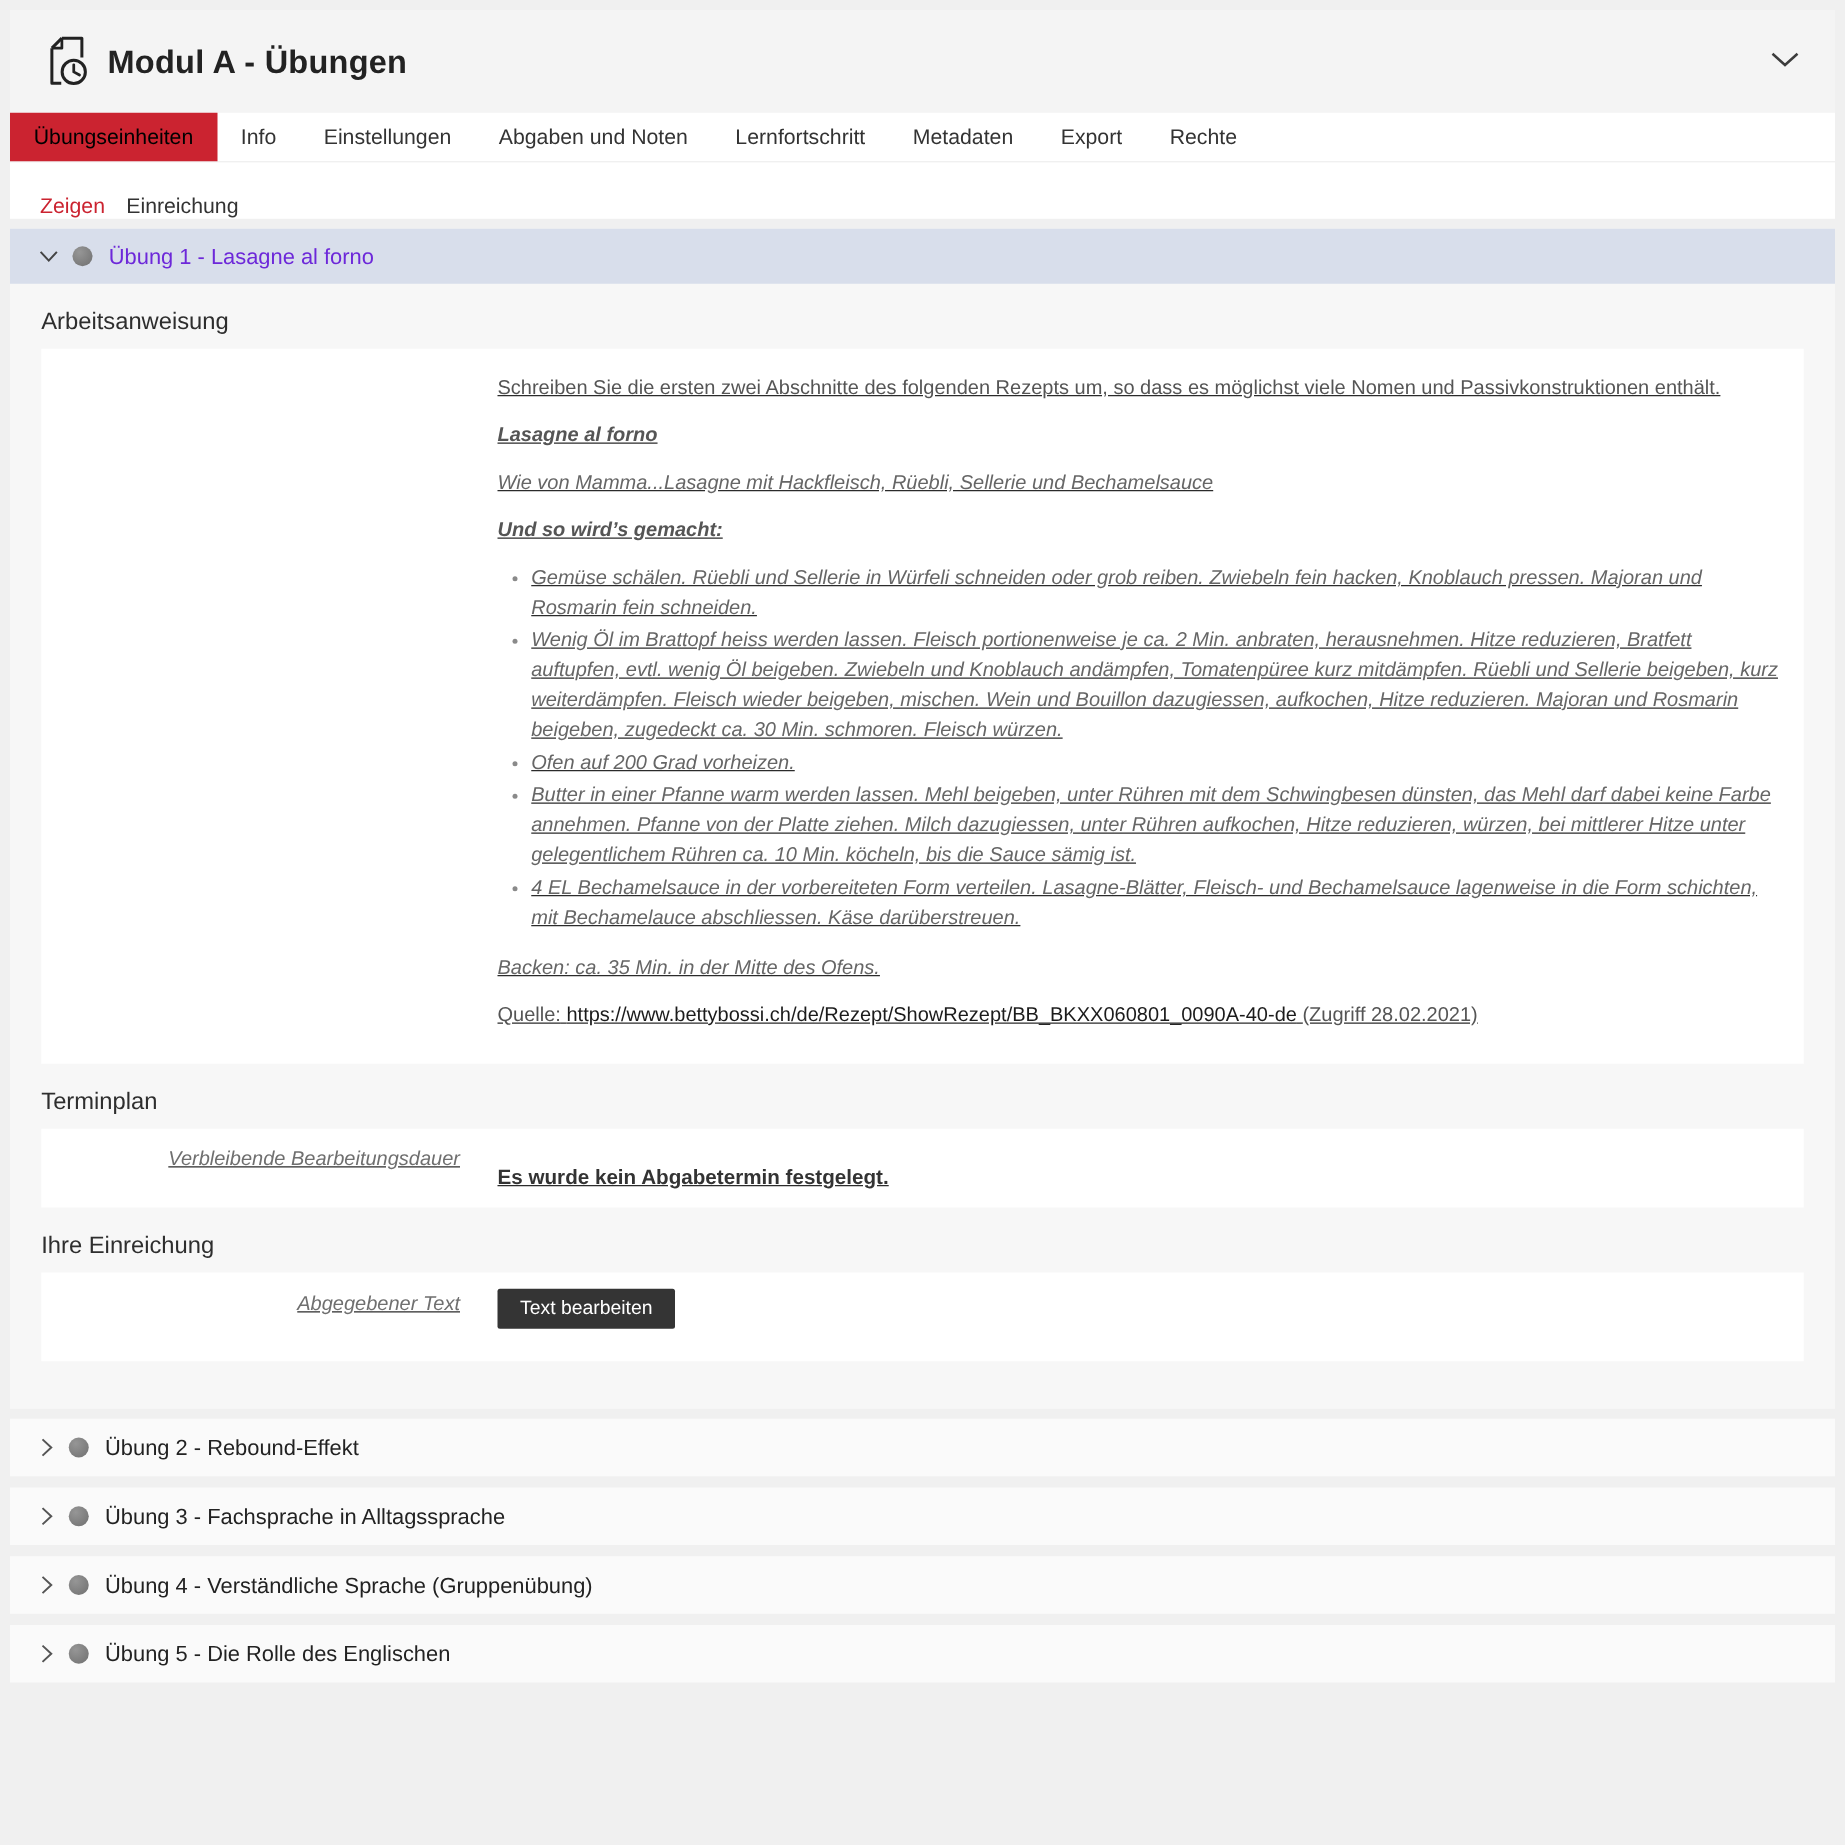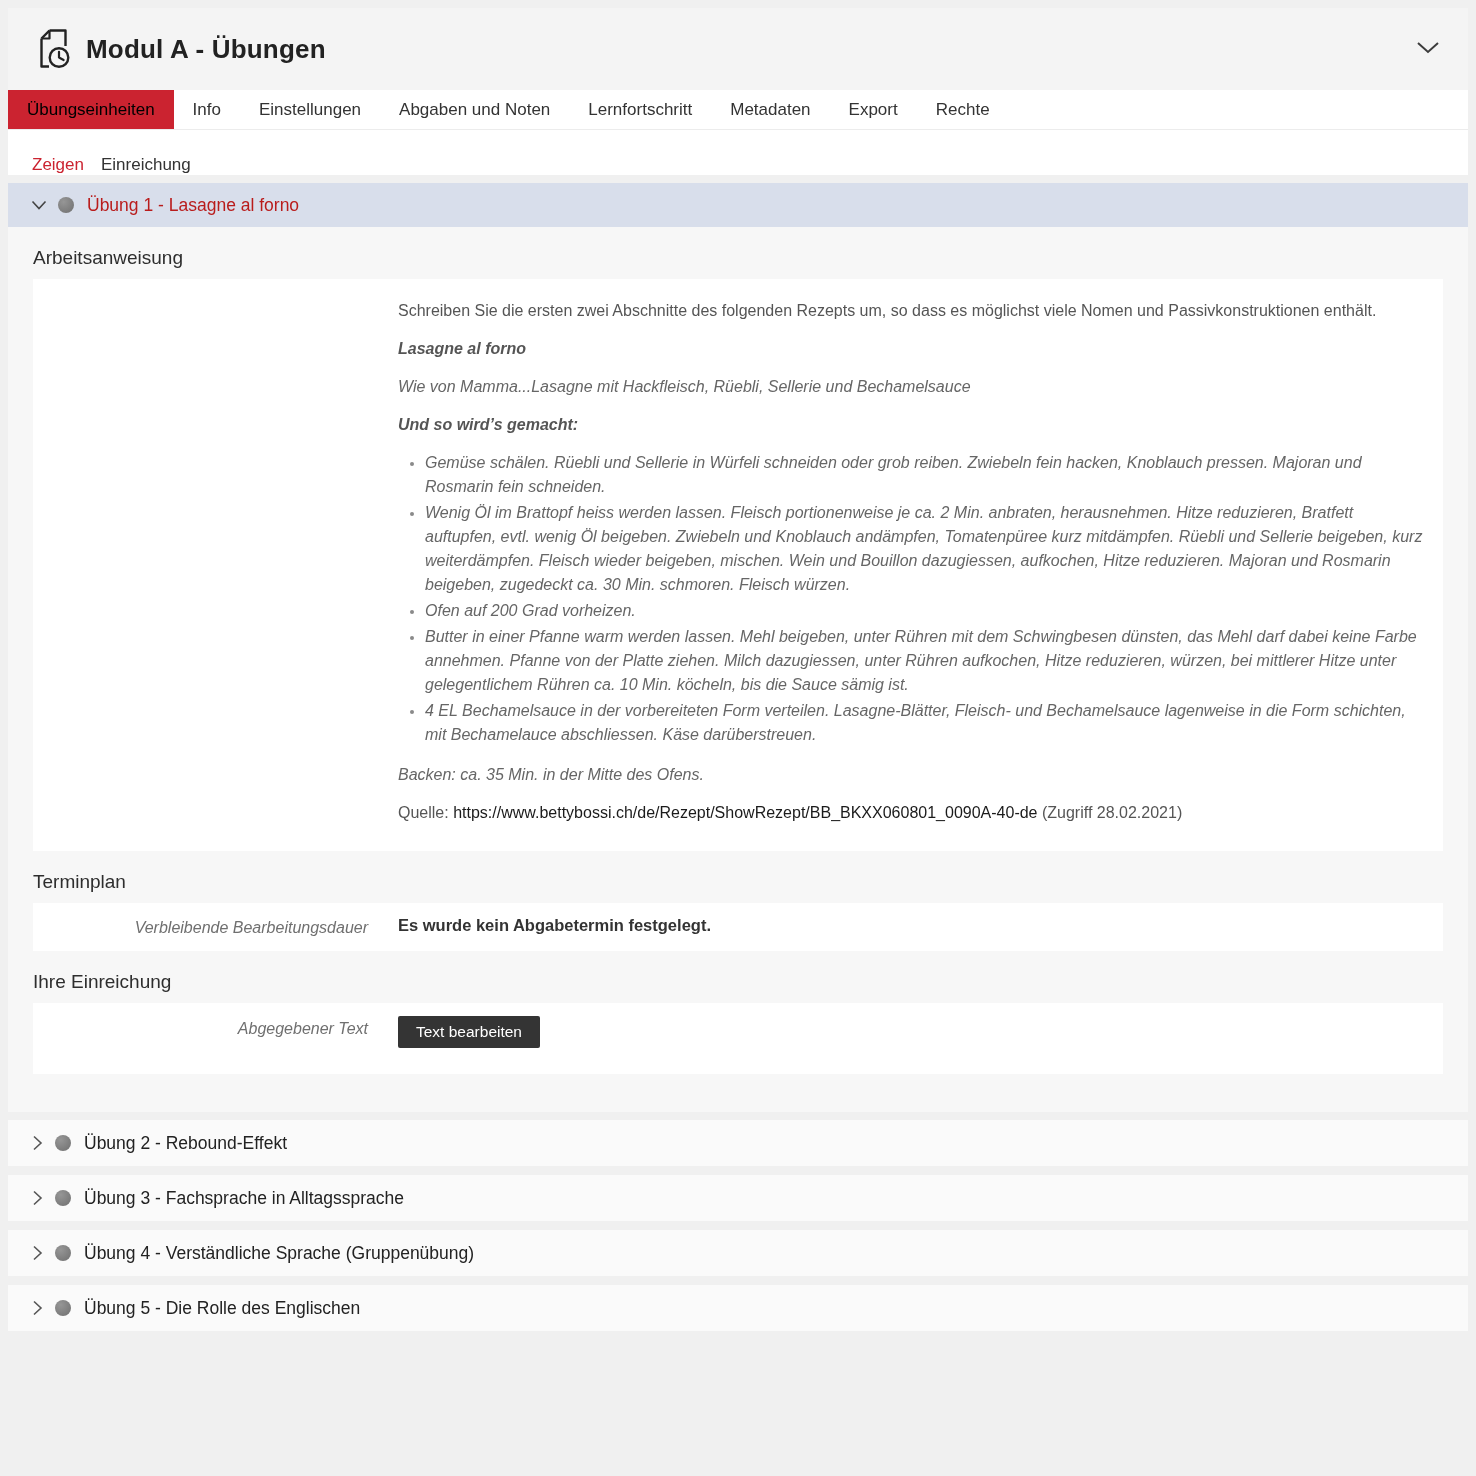--- a/index.html
+++ b/index.html
@@ -62,28 +62,28 @@
     display:flex;align-items:center;
     padding-left:23px;
     cursor:pointer;
   }
   .exercise-header .chev{margin-right:11px;display:flex;}
   .status-dot{
     width:16px;height:16px;border-radius:50%;
     background:radial-gradient(circle at 35% 30%, #969696, #6f6f6f);
     margin-right:13px;flex:0 0 auto;
   }
-  .exercise-title{font-size:17.5px;color:#b91c1c;}
+  .exercise-title{font-size:17.5px;color:#6d28d9;}
   .panel-inner{padding:0 25px;}
   .section-heading{
     font-size:19px;font-weight:400;color:#2e2e2e;
     margin:20px 0 10px 0;
   }
   .white-box{background:#fff;}
-  .form-row{display:flex;}
+  .form-row{display:flex;text-decoration:underline;}
   .label-col{
     width:365px;flex:0 0 auto;box-sizing:border-box;
     padding-right:30px;text-align:right;
     font-style:italic;color:#6f6f6f;font-size:16px;
   }
   .value-col{flex:1 1 auto;padding-right:16px;}
   
   .richtext{font-size:16px;line-height:1.5;color:#555;}
   .rt-box{padding:20px 0 26px 0;}
   .richtext p{margin:0 0 14px 0;}
@@ -92,21 +92,21 @@
   .rt-italic{font-style:italic;color:#666;}
   .richtext ul{
     margin:0 0 16px 0;padding-left:27px;
     font-style:italic;color:#666;
   }
   .richtext li{margin-bottom:2px;line-height:1.5;}
   .richtext li::marker{color:#8a8a8a;font-size:13px;}
   .src-url{color:#1b1b1b;text-decoration:none;cursor:pointer;}
   .rt-plain{color:#555;}
   .term-box{padding:12px 0 14px 0;}
-  .term-value{font-weight:700;color:#333;font-size:16.5px;padding-top:1px;}
+  .term-value{font-weight:700;color:#333;font-size:16.5px;padding-top:1px;margin-top:17px;}
   .label-pad{padding-top:4px;}
   .sub-box{padding:13px 0 26px 0;}
   .dark-btn{
     background:#343434;color:#fff;border:none;border-radius:2px;
     font-size:15.5px;font-family:"Liberation Sans",sans-serif;
     padding:7px 18px;cursor:pointer;
   }
   
   .collapsed-list{margin-top:8px;}
   .collapsed-row{

